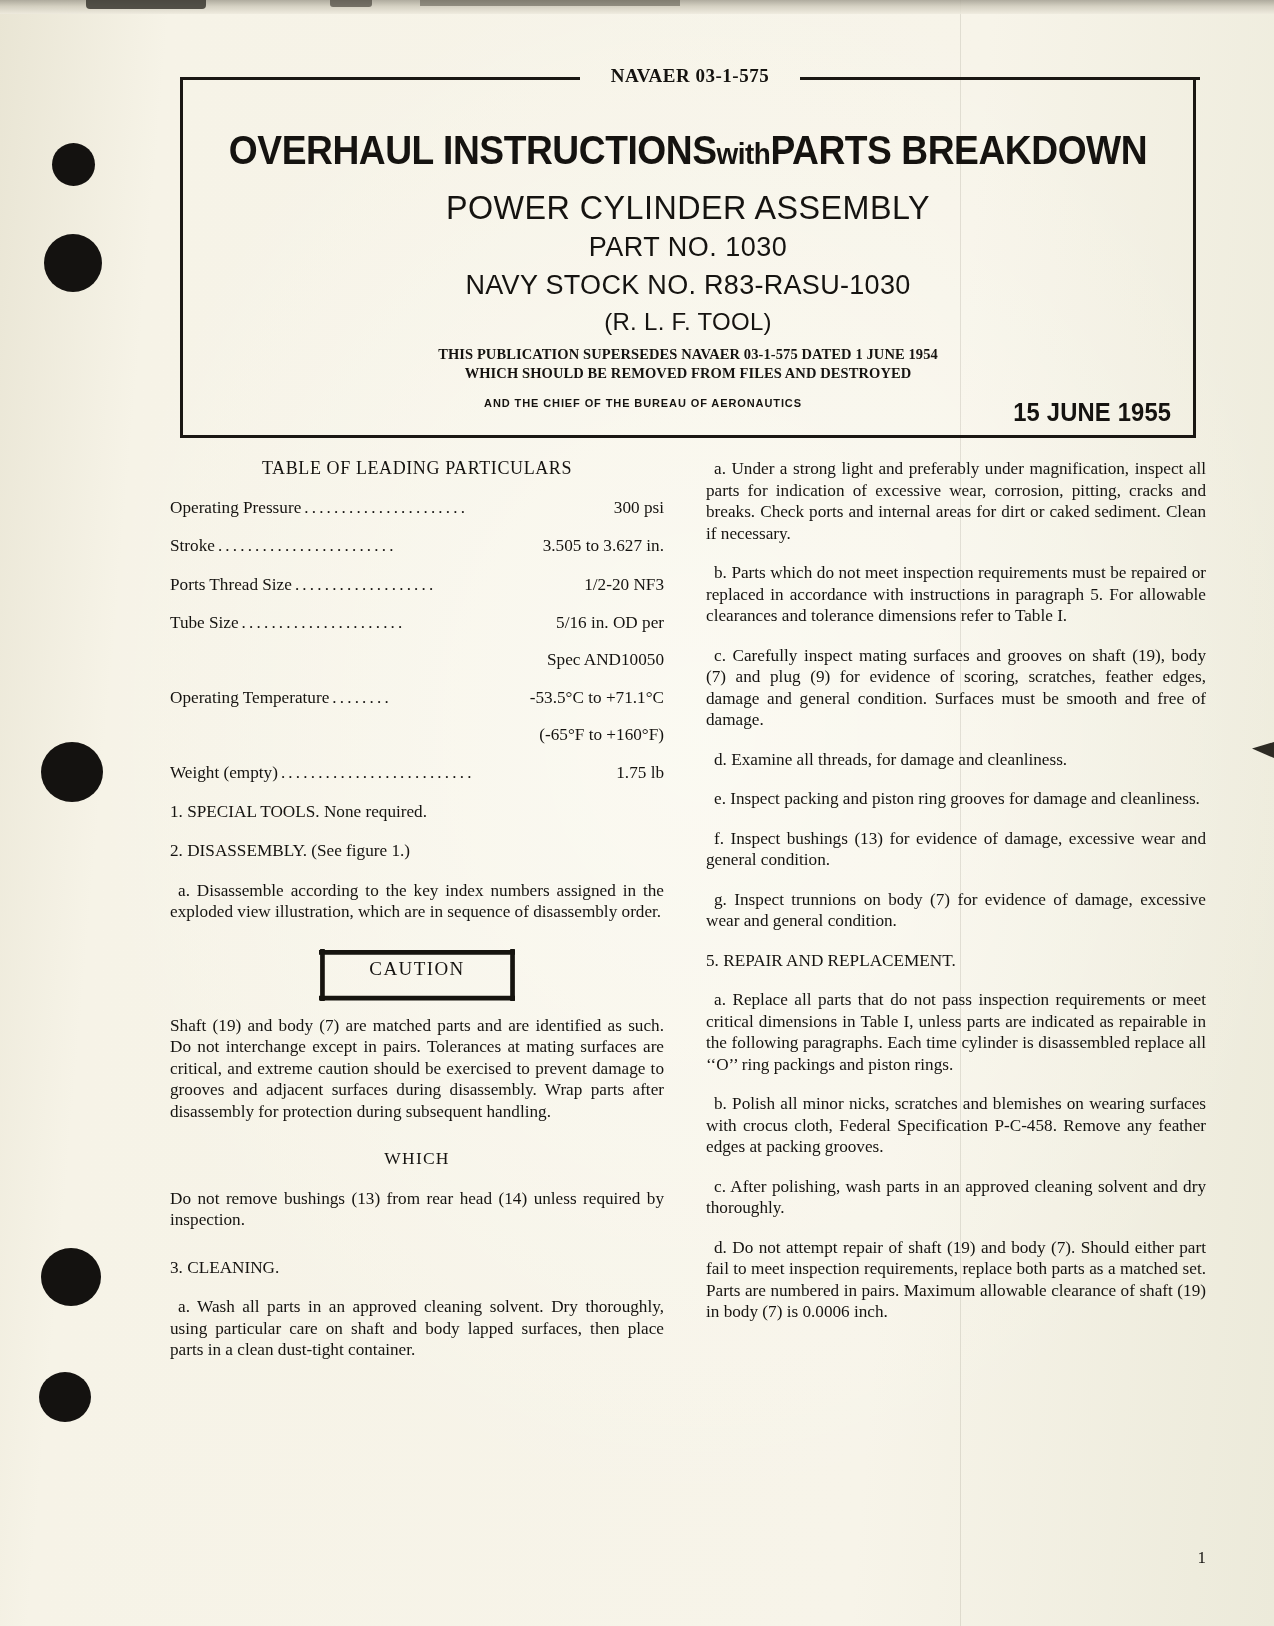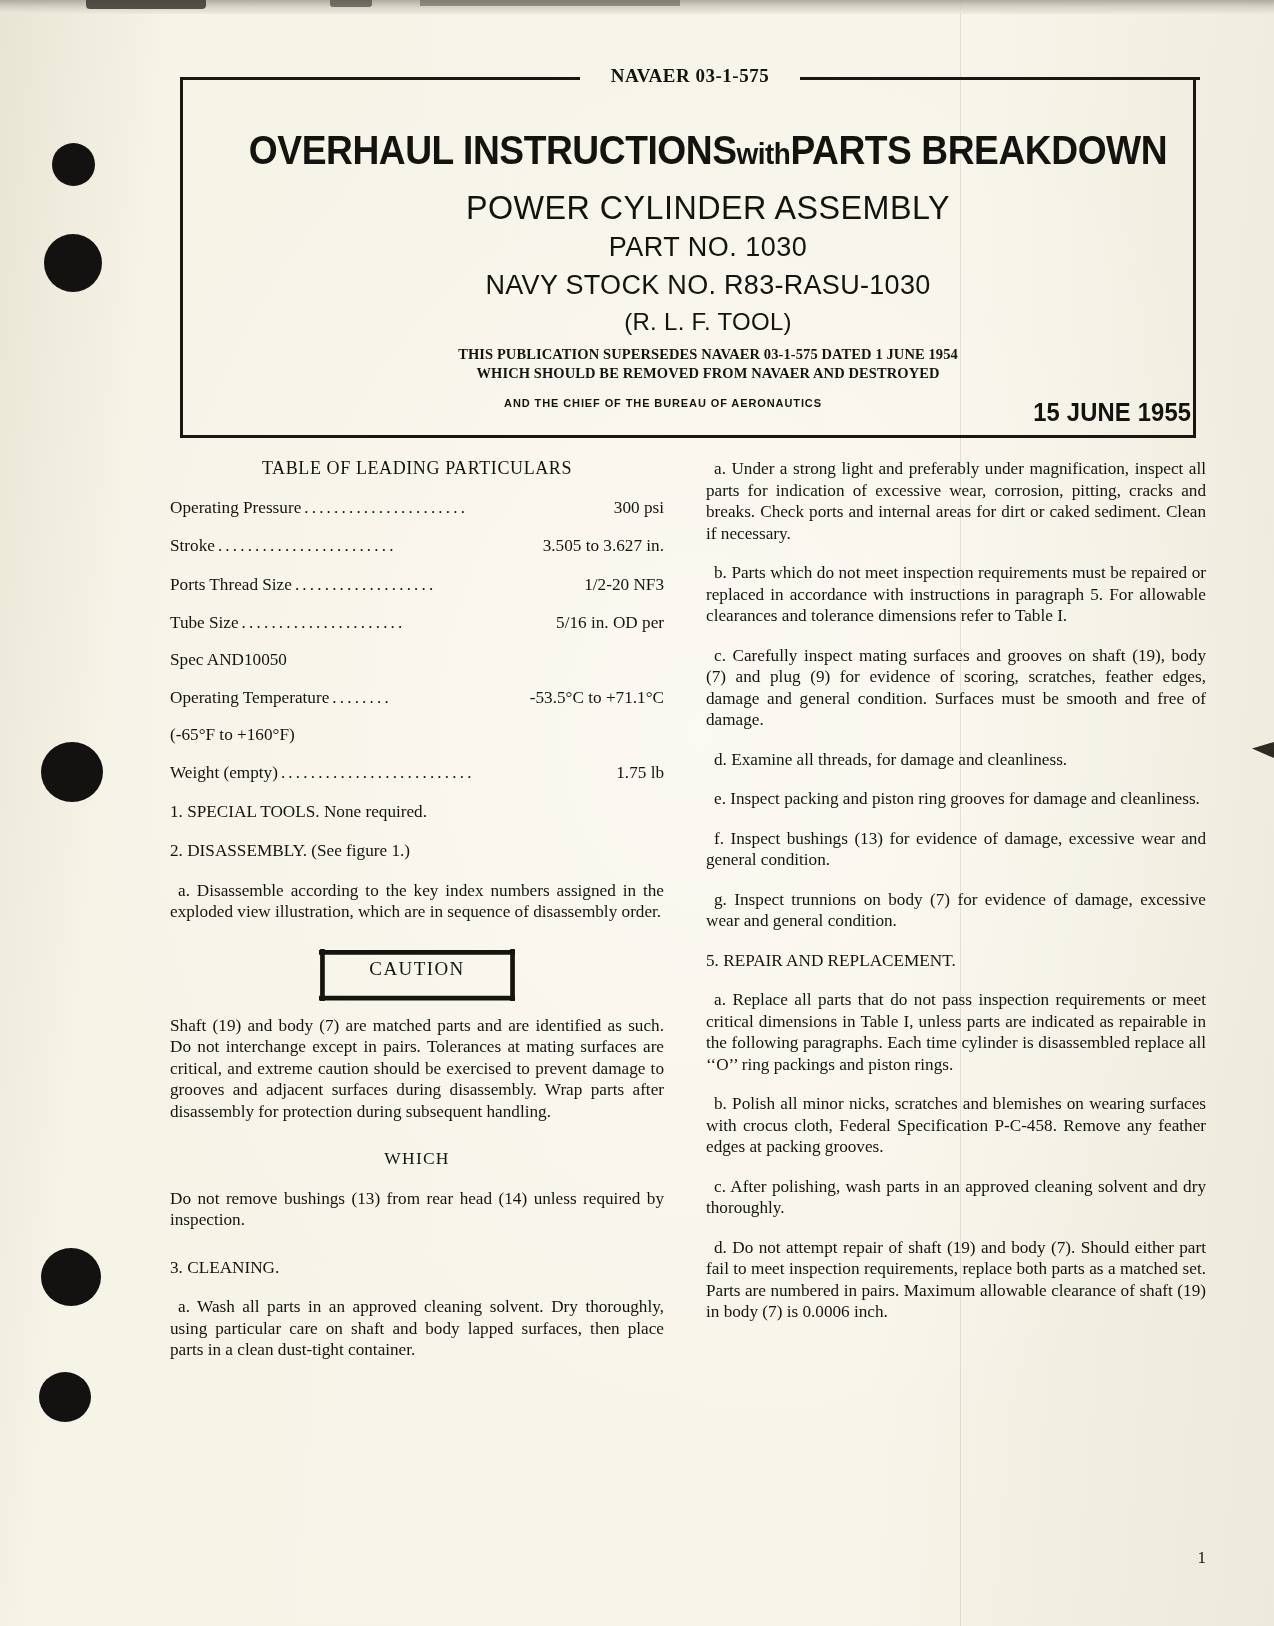--- a/index.html
+++ b/index.html
@@ -73,21 +73,21 @@
 
   
   #title-box {
     position: absolute;
     left: 180px; top: 80px;
     width: 1016px; height: 358px;
     border: 3px solid #1a1713;
     border-top: none;
     box-sizing: border-box;
   }
-  #title-box-inner { position: relative; width: 100%; height: 100%; margin-left: 20px; }
+  #title-box-inner { position: relative; width: 100%; height: 100%; }
 
   #main-title {
     position: absolute; top: 48px; left: 0; right: 0;
     text-align: center;
     font-family: "Liberation Sans", sans-serif;
     font-weight: bold;
     font-size: 40px;
     letter-spacing: -0.5px;
     transform: scaleX(0.93);
   }
@@ -179,21 +179,21 @@
   .tlp-dots {
     flex: 1 1 auto;
     overflow: hidden;
     white-space: nowrap;
     margin: 0 3px;
     letter-spacing: 3.2px;
     font-size: 17px;
   }
   .tlp-val { flex: 0 0 auto; }
   .tlp-val2 {
-    text-align: left;
+    text-align: right;
     margin-top: -2px;
     margin-bottom: 17px;
   }
   p.para {
     margin: 0 0 18px 0;
     text-align: justify;
     text-indent: 8px;
   }
   p.para.noindent { text-indent: 0; }
   p.head {
@@ -280,21 +280,21 @@
     <div id="title-box-inner">
       <div id="main-title">
         <span>OVERHAUL INSTRUCTIONS</span><span class="small">with</span><span>PARTS BREAKDOWN</span>
       </div>
       <div id="subtitle1">POWER CYLINDER ASSEMBLY</div>
       <div id="subtitle2">PART NO. 1030</div>
       <div id="subtitle3">NAVY STOCK NO. R83-RASU-1030</div>
       <div id="subtitle4">(R. L. F. TOOL)</div>
       <div id="supersede">
         <div>THIS PUBLICATION SUPERSEDES NAVAER 03-1-575 DATED 1 JUNE 1954</div>
-        <div>WHICH SHOULD BE REMOVED FROM NAVAER AND DESTROYED</div>
+        <div>WHICH SHOULD BE REMOVED FROM FILES AND DESTROYED</div>
       </div>
       <div id="authority">
         <div>AND THE CHIEF OF THE BUREAU OF AERONAUTICS</div>
       </div>
       <div id="pubdate">15 JUNE 1955</div>
     </div>
   </div>
 
   <div id="col-left">
     <div class="sec-head">TABLE OF LEADING PARTICULARS</div>

